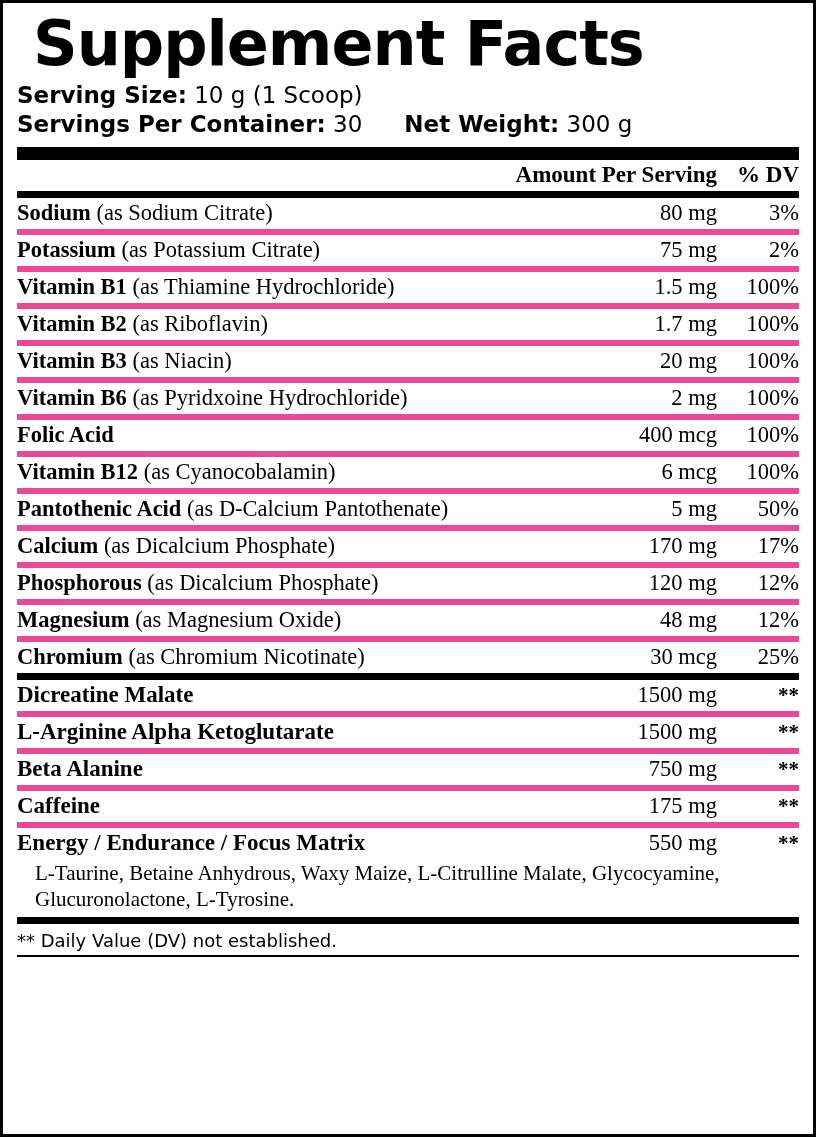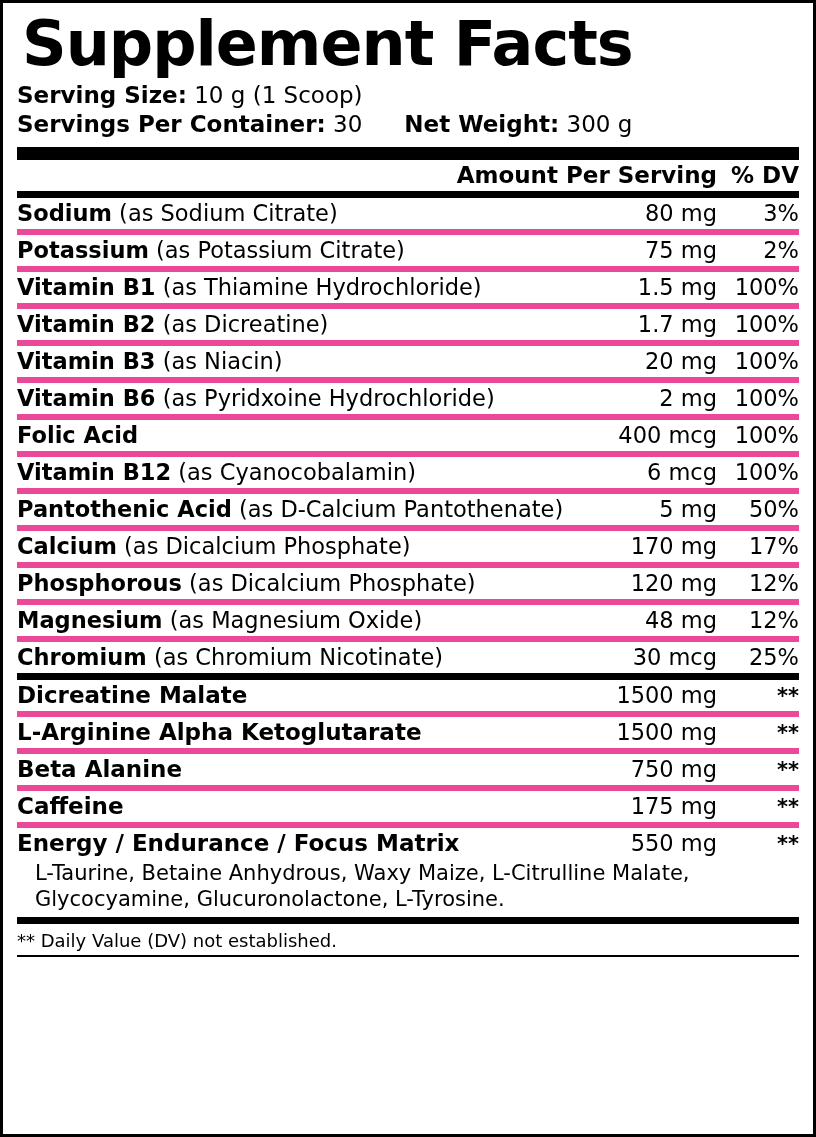--- a/index.html
+++ b/index.html
@@ -20,21 +20,21 @@
     border: 3px solid #000000;
     padding: 8px 14px 6px 14px;
     display: flex;
     flex-direction: column;
   }
   .title {
     font-size: 62px;
     font-weight: bold;
     line-height: 1.0;
     letter-spacing: -1px;
-    margin: 2px 0 6px 5px;
+    margin: 2px 0 6px 16px;
     white-space: nowrap;
   }
   .serving-line {
     font-size: 23px;
     line-height: 1.28;
     display: flex;
     align-items: flex-start;
   }
   .serving-line b { font-weight: bold; }
   .serving-gap { display: inline-block; width: 42px; }
@@ -53,20 +53,21 @@
     background: #000000;
   }
   table.facts {
     width: 100%;
     border-collapse: collapse;
     font-size: 22.5px;
   }
   table.facts td {
     padding: 2px 0 3px 0;
     vertical-align: baseline;
+    font-family: Liberation Serif, serif;
   }
   .col-amt {
     text-align: right;
     white-space: nowrap;
     padding-left: 8px !important;
     width: 120px;
   }
   .col-dv {
     text-align: right;
     white-space: nowrap;
@@ -157,21 +158,21 @@
         <td><span class="nut-name">Potassium</span> <span class="nut-src">(as Potassium Citrate)</span></td>
         <td class="col-amt">75 mg</td>
         <td class="col-dv">2%</td>
       </tr>
       <tr class="row-sep">
         <td><span class="nut-name">Vitamin B1</span> <span class="nut-src">(as Thiamine Hydrochloride)</span></td>
         <td class="col-amt">1.5 mg</td>
         <td class="col-dv">100%</td>
       </tr>
       <tr class="row-sep">
-        <td><span class="nut-name">Vitamin B2</span> <span class="nut-src">(as Dicreatine)</span></td>
+        <td><span class="nut-name">Vitamin B2</span> <span class="nut-src">(as Riboflavin)</span></td>
         <td class="col-amt">1.7 mg</td>
         <td class="col-dv">100%</td>
       </tr>
       <tr class="row-sep">
         <td><span class="nut-name">Vitamin B3</span> <span class="nut-src">(as Niacin)</span></td>
         <td class="col-amt">20 mg</td>
         <td class="col-dv">100%</td>
       </tr>
       <tr class="row-sep">
         <td><span class="nut-name">Vitamin B6</span> <span class="nut-src">(as Pyridxoine Hydrochloride)</span></td>

